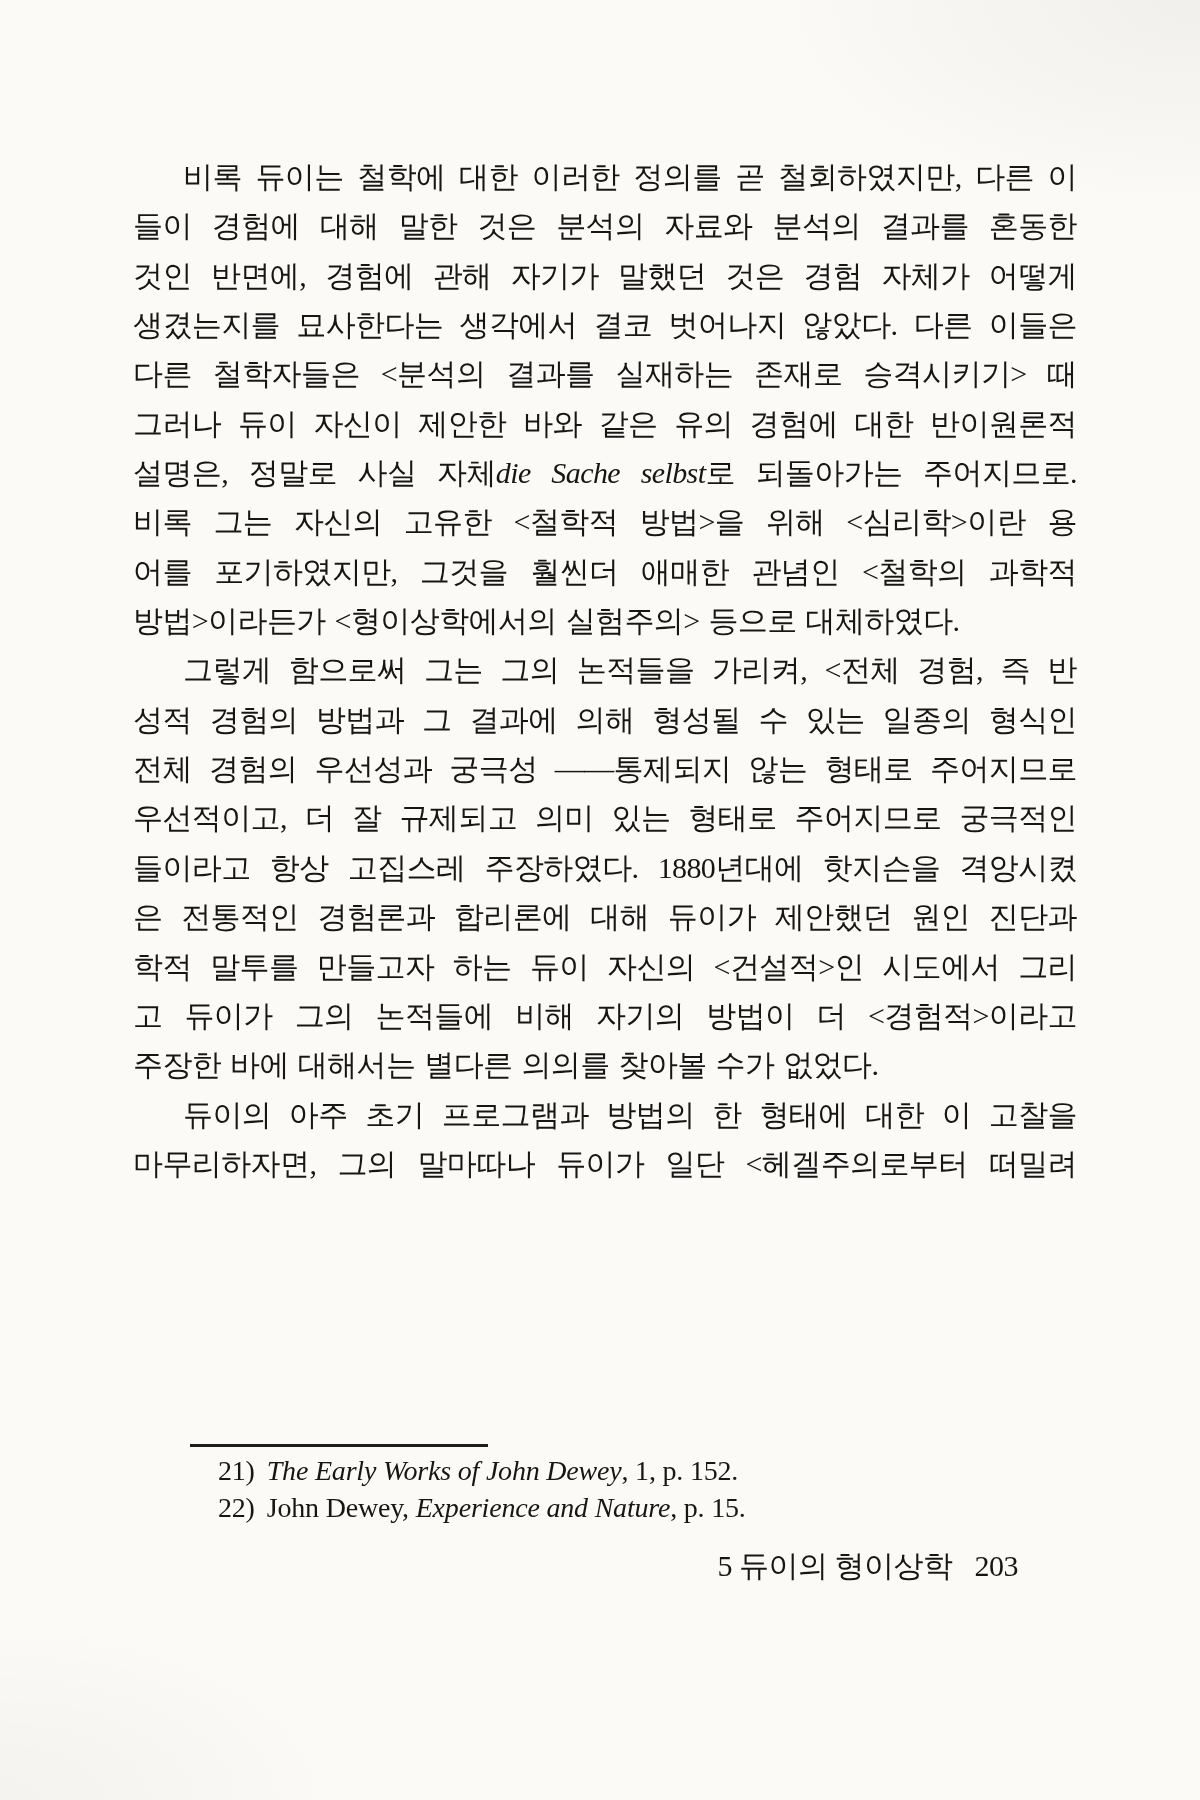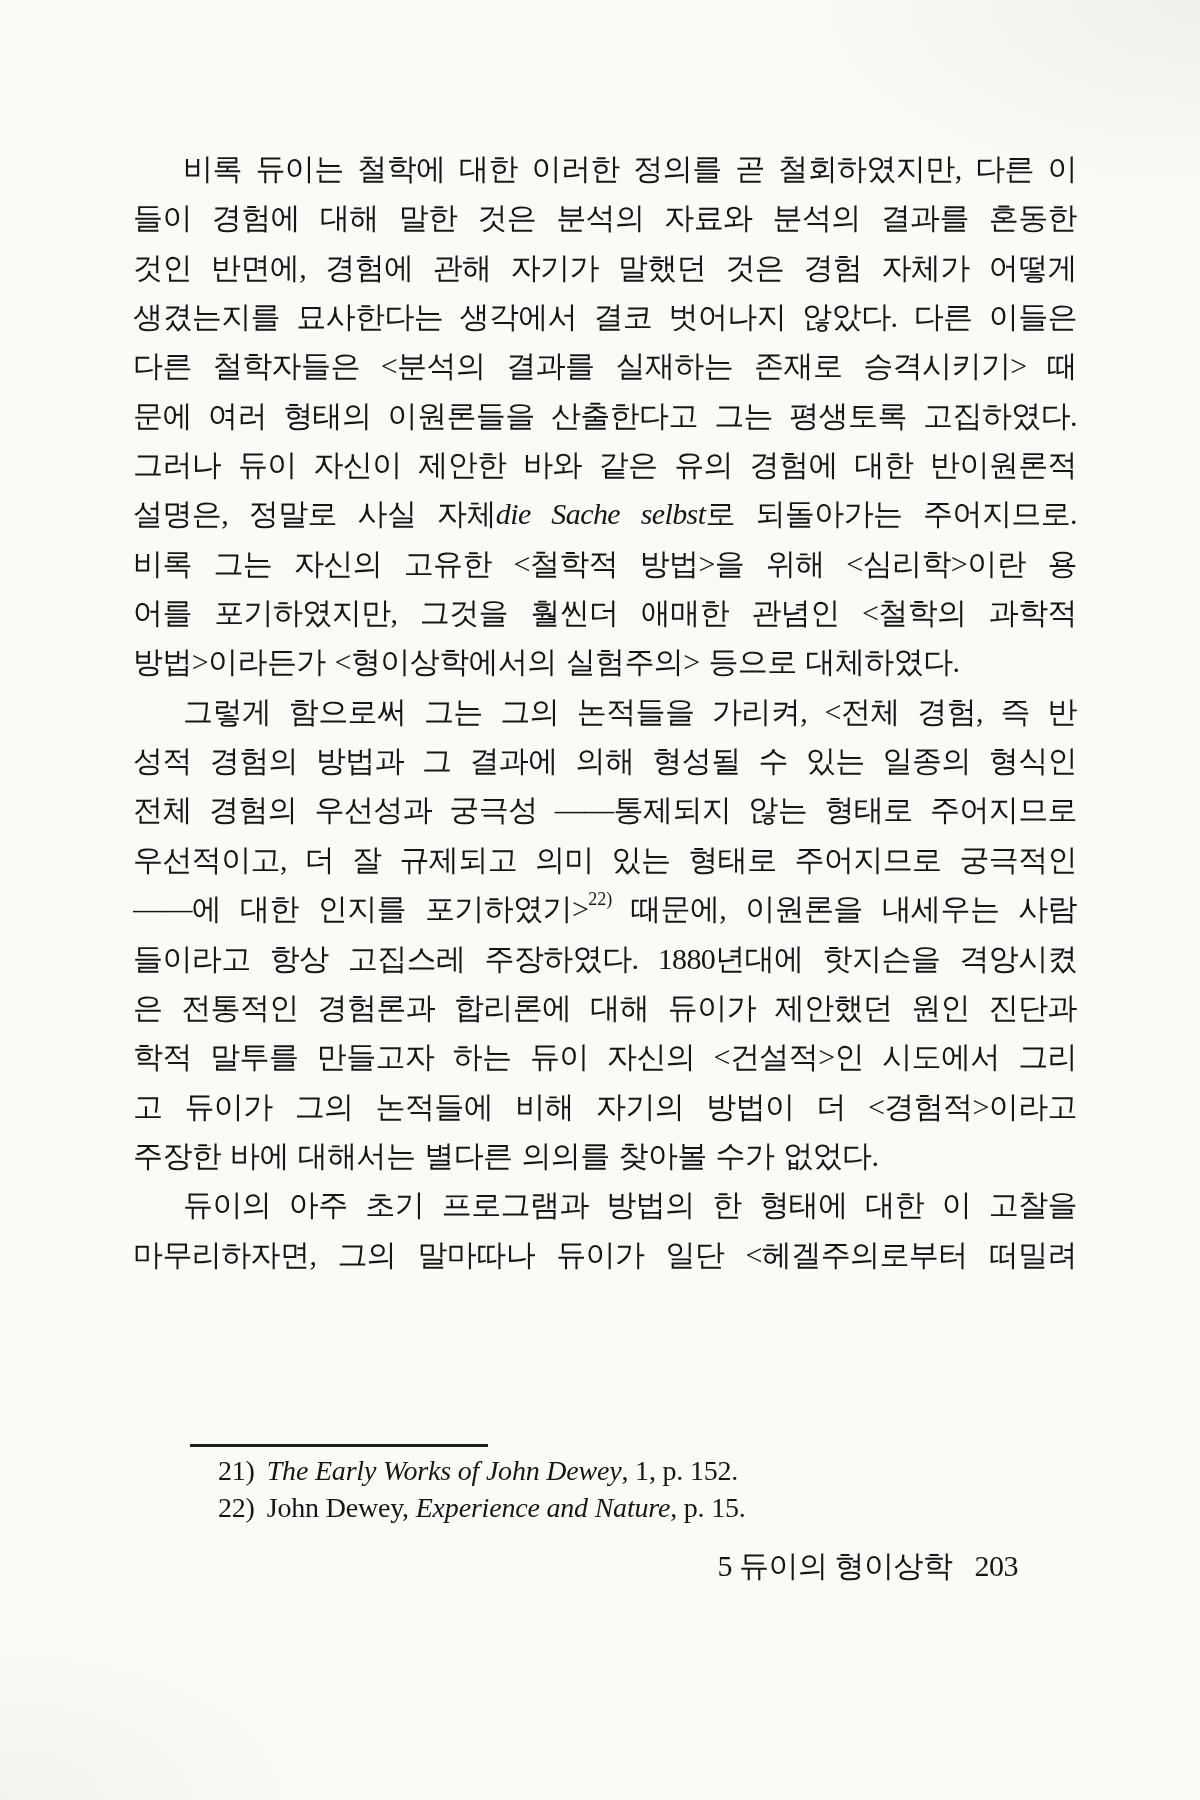--- a/index.html
+++ b/index.html
@@ -11,21 +11,21 @@
       radial-gradient(500px 260px at 0% 100%, rgba(0,0,0,0.03), rgba(0,0,0,0) 70%),
       #fbfaf6;
     font-family: "Liberation Serif", "DejaVu Serif", serif;
     color: #161616;
     overflow: hidden;
   }
 
   
   .body-text {
     position: absolute;
-    left: 133px; top: 144px; width: 944px;
+    left: 133px; top: 152px; width: 944px;
   }
   .line {
     height: 49.35px;
     line-height: 49.35px;
     font-size: 30px;
     letter-spacing: -0.6px;
     word-spacing: 2px;
     overflow: hidden;
     text-align: justify;
     white-space: normal;
@@ -77,31 +77,29 @@
 </style>
 </head>
 <body>
 
 <div class="body-text">
     <div class="line just indent"><span>비록 듀이는 철학에 대한 이러한 정의를 곧 철회하였지만, 다른 이</span></div>
     <div class="line just"><span>들이 경험에 대해 말한 것은 분석의 자료와 분석의 결과를 혼동한</span></div>
     <div class="line just"><span>것인 반면에, 경험에 관해 자기가 말했던 것은 경험 자체가 어떻게</span></div>
     <div class="line just"><span>생겼는지를 묘사한다는 생각에서 결코 벗어나지 않았다. 다른 이들은</span></div>
     <div class="line just"><span>다른 철학자들은 &lt;분석의 결과를 실재하는 존재로 승격시키기&gt; 때</span></div>
-    <div class="line just"><span>문에 여러 형태의 이원론들을 산출한다고 그는 평생토록 고집하였다.</span></div>
     <div class="line just"><span>그러나 듀이 자신이 제안한 바와 같은 유의 경험에 대한 반이원론적</span></div>
     <div class="line just"><span>설명은, 정말로 사실 자체</span><span class="it">die Sache selbst</span><span>로 되돌아가는 주어지므로.</span></div>
     <div class="line just"><span>비록 그는 자신의 고유한 &lt;철학적 방법&gt;을 위해 &lt;심리학&gt;이란 용</span></div>
     <div class="line just"><span>어를 포기하였지만, 그것을 훨씬더 애매한 관념인 &lt;철학의 과학적</span></div>
     <div class="line"><span>방법&gt;이라든가 &lt;형이상학에서의 실험주의&gt; 등으로 대체하였다.</span></div>
     <div class="line just indent"><span>그렇게 함으로써 그는 그의 논적들을 가리켜, &lt;전체 경험, 즉 반</span></div>
     <div class="line just"><span>성적 경험의 방법과 그 결과에 의해 형성될 수 있는 일종의 형식인</span></div>
     <div class="line just"><span>전체 경험의 우선성과 궁극성 ——통제되지 않는 형태로 주어지므로</span></div>
     <div class="line just"><span>우선적이고, 더 잘 규제되고 의미 있는 형태로 주어지므로 궁극적인</span></div>
-    <div class="line just"><span>——에 대한 인지를 포기하였기&gt;</span><span class="sup">22)</span><span> 때문에, 이원론을 내세우는 사람</span></div>
     <div class="line just"><span>들이라고 항상 고집스레 주장하였다. 1880년대에 핫지슨을 격앙시켰</span></div>
     <div class="line just"><span>은 전통적인 경험론과 합리론에 대해 듀이가 제안했던 원인 진단과</span></div>
     <div class="line just"><span>학적 말투를 만들고자 하는 듀이 자신의 &lt;건설적&gt;인 시도에서 그리</span></div>
     <div class="line just"><span>고 듀이가 그의 논적들에 비해 자기의 방법이 더 &lt;경험적&gt;이라고</span></div>
     <div class="line"><span>주장한 바에 대해서는 별다른 의의를 찾아볼 수가 없었다.</span></div>
     <div class="line just indent"><span>듀이의 아주 초기 프로그램과 방법의 한 형태에 대한 이 고찰을</span></div>
     <div class="line just"><span>마무리하자면, 그의 말마따나 듀이가 일단 &lt;헤겔주의로부터 떠밀려</span></div>
   </div>
 
 <div class="footnote-rule"></div>

